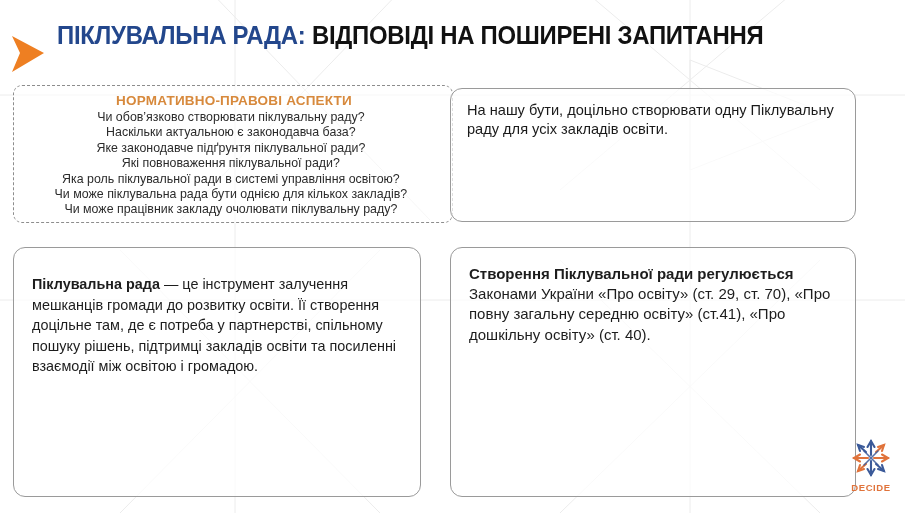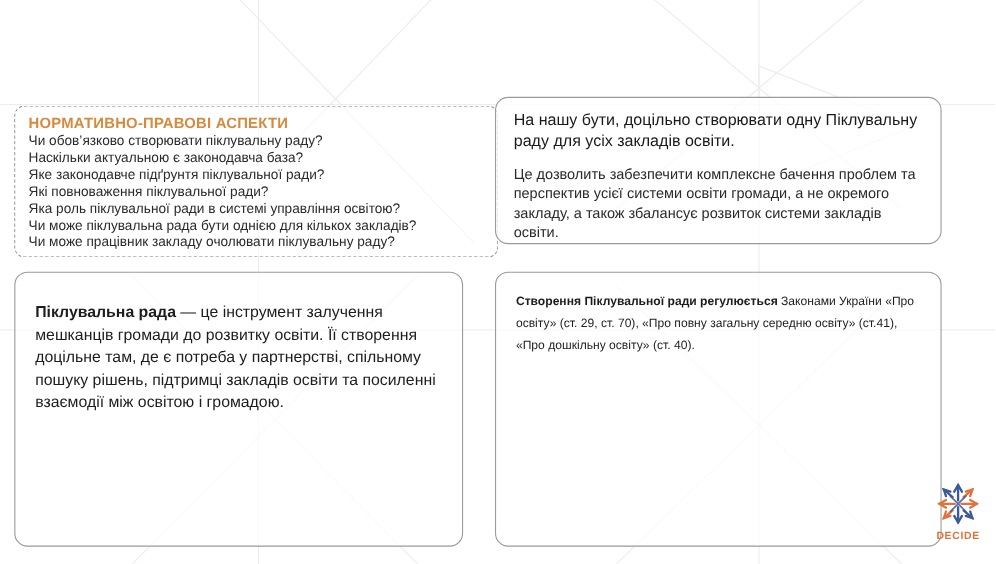--- a/index.html
+++ b/index.html
@@ -70,24 +70,25 @@
   }
   .card.dashed {
     border: 1.6px dashed #8d8d8d;
     border-radius: 9px;
     background: rgba(255,255,255,0.55);
   }
 
   
   #card-normative {
     left: 13px;
-    top: 96px;
+    top: 85px;
     width: 440px;
     height: 138px;
     padding: 6px 10px 4px 10px;
+    text-align: center;
   }
   #normative-heading {
     color: #d7893c;
     font-weight: bold;
     font-size: 13.5px;
     letter-spacing: 0.2px;
     margin: 1px 0 2px 2px;
   }
   .q-item {
     font-size: 12.6px;
@@ -145,21 +146,21 @@
 
   
   #card-legal {
     left: 450px;
     top: 247px;
     width: 406px;
     height: 250px;
     padding: 16px 18px;
   }
   #legal-body {
-    font-size: 11px;
+    font-size: 15px;
     line-height: 20.2px;
     color: #1d1d1d;
   }
   #legal-body .b { font-weight: bold; }
   #legal-note {
     margin-top: 29px;
     font-size: 13.8px;
     line-height: 19.8px;
     font-style: italic;
     color: #1d1d1d;
@@ -201,35 +202,40 @@
       <line x1="560" y1="260" x2="820" y2="513"></line>
       <line x1="820" y1="260" x2="560" y2="513"></line>
       <line x1="0" y1="95" x2="905" y2="95"></line>
       <line x1="0" y1="300" x2="905" y2="300"></line>
       <line x1="235" y1="0" x2="235" y2="513"></line>
       <line x1="690" y1="0" x2="690" y2="513"></line>
       <polygon points="690,60 830,115 690,170"></polygon>
     </g>
   </svg>
 
+  <div id="header">
+    <svg id="chevron-icon" viewBox="0 0 44 44">
+      <path d="M4 4 L36 21 L4 40 L12 21 Z" fill="#ee7f22"></path>
+    </svg>
+    <div id="title-block"><span id="title-accent">ПІКЛУВАЛЬНА РАДА:</span><span id="title-rest"> ВІДПОВІДІ НА ПОШИРЕНІ ЗАПИТАННЯ</span></div>
+  </div>
 
   <div class="card dashed" id="card-normative">
     <div id="normative-heading">НОРМАТИВНО-ПРАВОВІ  АСПЕКТИ</div>
     <div class="q-item">Чи обов’язково створювати піклувальну раду?</div>
     <div class="q-item">Наскільки актуальною є законодавча база?</div>
     <div class="q-item">Яке законодавче підґрунтя піклувальної ради?</div>
     <div class="q-item">Які повноваження піклувальної ради?</div>
     <div class="q-item">Яка роль піклувальної ради в системі управління освітою?</div>
     <div class="q-item">Чи може піклувальна рада бути однією для кількох закладів?</div>
     <div class="q-item">Чи може працівник закладу очолювати піклувальну раду?</div>
   </div>
 
   <div class="card" id="card-opinion">
     <div id="opinion-lead"><span>На нашу бути, </span><span class="b">доцільно створювати одну Піклувальну раду для усіх закладів освіти.</span></div>
-    <div id="opinion-body">Це дозволить забезпечити комплексне бачення проблем та перспектив усієї системи освіти громади, а не окремого закладу, а також збалансує розвиток системи закладів освіти.</div>
   </div>
 
   <div class="card" id="card-definition">
     <div id="definition-body"><span class="b">Піклувальна рада</span><span> — це інструмент залучення мешканців громади до розвитку освіти. Її створення доцільне  там, де є потреба у партнерстві, спільному пошуку рішень, підтримці закладів освіти та посиленні взаємодії між освітою і громадою.</span></div>
   </div>
 
   <div class="card" id="card-legal">
     <div id="legal-body"><span class="b">Створення Піклувальної ради регулюється</span><span> Законами України «Про освіту» (ст. 29, ст. 70), «Про повну загальну середню освіту» (ст.41), «Про дошкільну освіту» (ст. 40).</span></div>
   </div>
 

